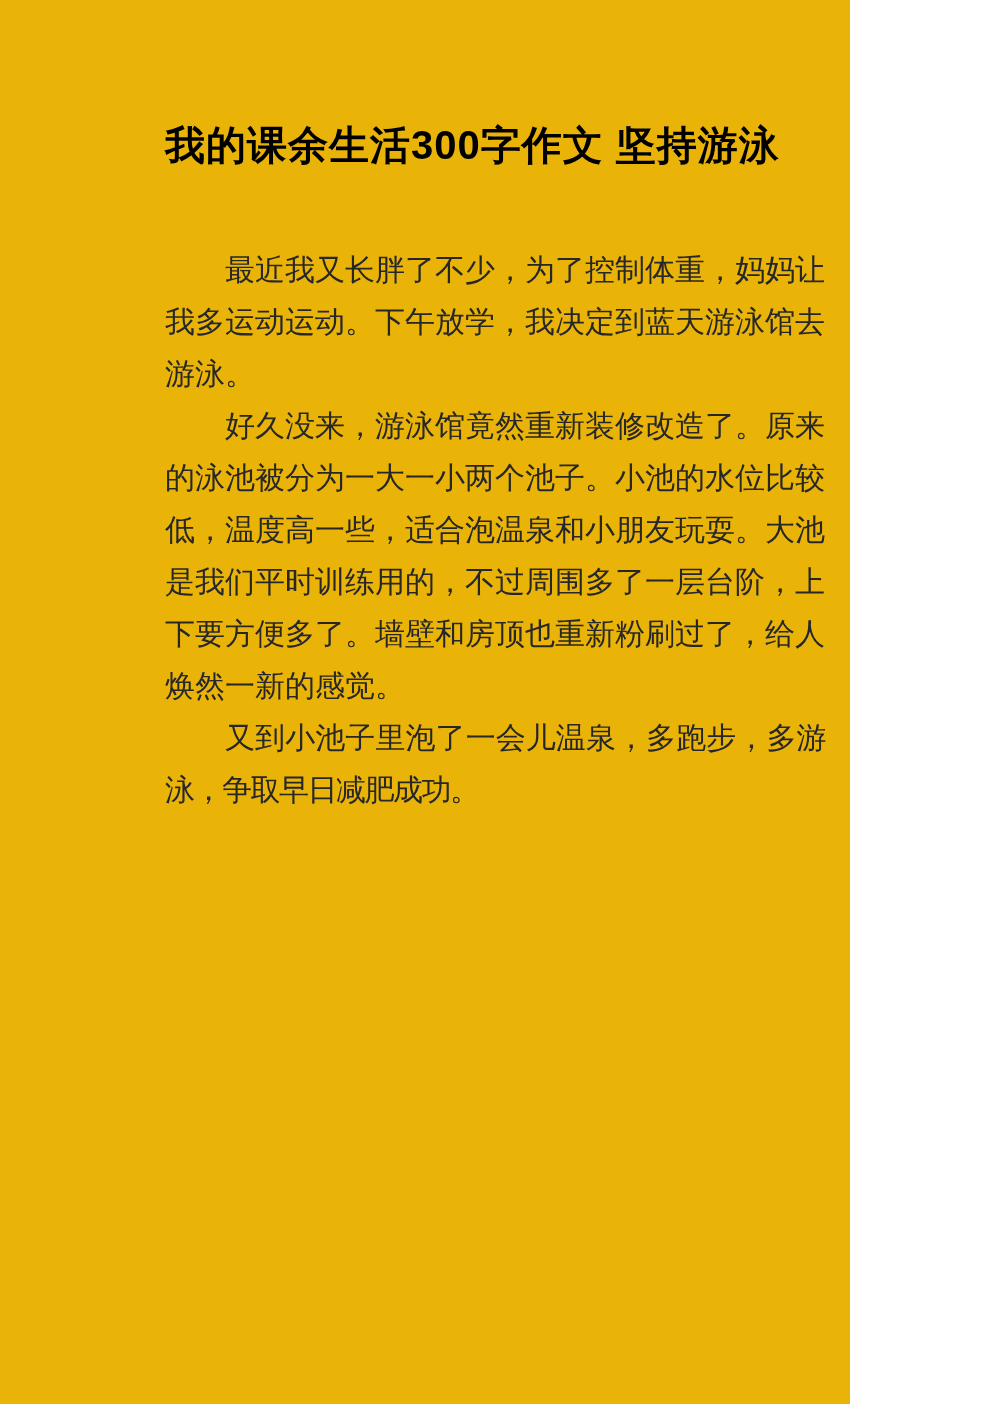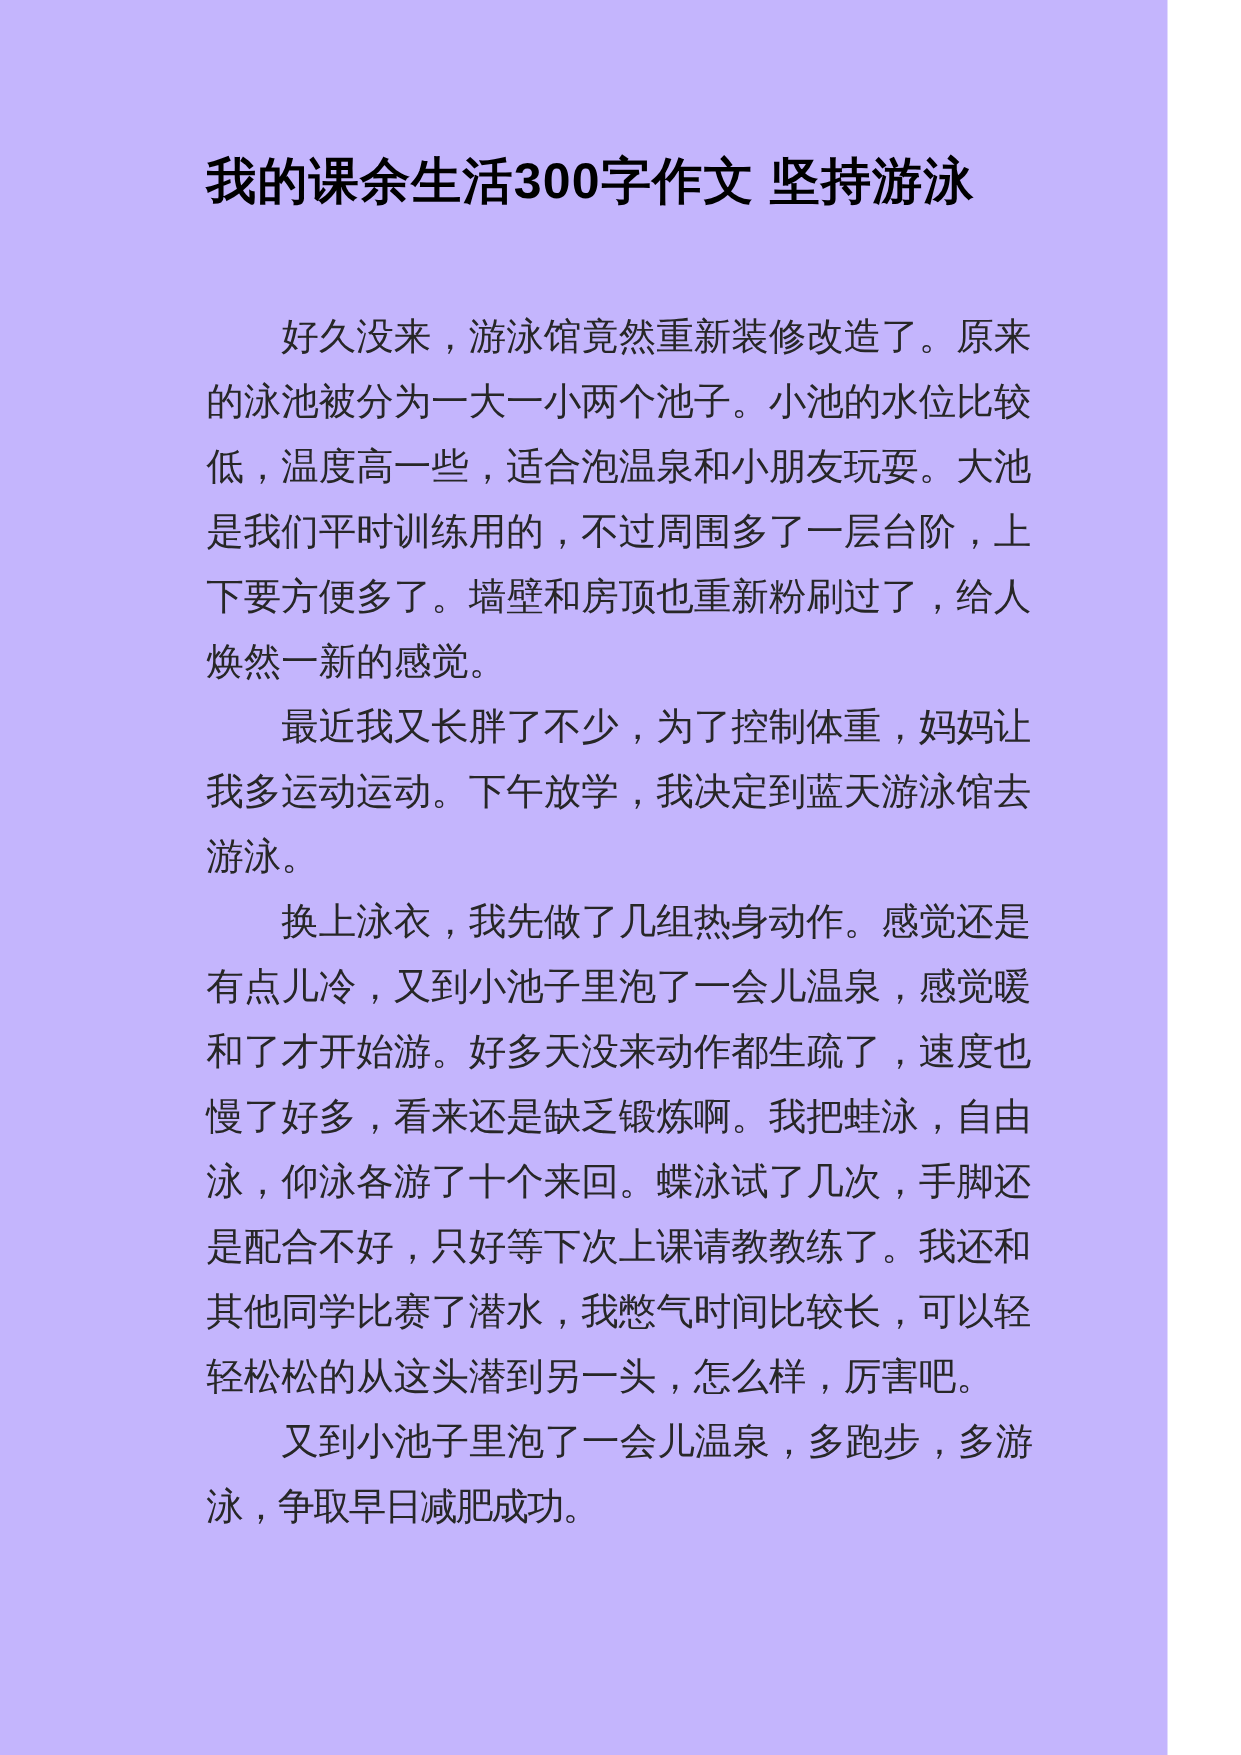--- a/index.html
+++ b/index.html
@@ -2,23 +2,23 @@
 <html lang="zh"><head>
 <meta charset="utf-8">
 <style>
   html, body {
     margin: 0;
     padding: 0;
     background: #ffffff;
   }
   .page {
     position: relative;
-    width: 934px;
+    width: 850px;
     height: 1404px;
-    background: #c4b5fd;
+    background: #eab308;
     overflow: hidden;
     box-sizing: border-box;
     padding: 117px 168px 0 165px;
   }
   .doc-title {
     margin: 0 0 71px 0;
     font-family: "Liberation Sans", "DejaVu Sans", sans-serif;
     font-weight: bold;
     font-size: 40px;
     line-height: 56px;
@@ -43,20 +43,19 @@
   .para.compress {
     letter-spacing: -1.5px;
   }
 </style>
 </head>
 <body>
 
 <div class="page">
   <h1 class="doc-title">我的课余生活300字作文 坚持游泳</h1>
 
+  <p class="para">最近我又长胖了不少，为了控制体重，妈妈让我多运动运动。下午放学，我决定到蓝天游泳馆去游泳。</p>
+
   <p class="para">好久没来，游泳馆竟然重新装修改造了。原来的泳池被分为一大一小两个池子。小池的水位比较低，温度高一些，适合泡温泉和小朋友玩耍。大池是我们平时训练用的，不过周围多了一层台阶，上下要方便多了。墙壁和房顶也重新粉刷过了，给人焕然一新的感觉。</p>
 
-  <p class="para">最近我又长胖了不少，为了控制体重，妈妈让我多运动运动。下午放学，我决定到蓝天游泳馆去游泳。</p>
-
-  <p class="para">换上泳衣，我先做了几组热身动作。感觉还是有点儿冷，又到小池子里泡了一会儿温泉，感觉暖和了才开始游。好多天没来动作都生疏了，速度也慢了好多，看来还是缺乏锻炼啊。我把蛙泳，自由泳，仰泳各游了十个来回。蝶泳试了几次，手脚还是配合不好，只好等下次上课请教教练了。我还和其他同学比赛了潜水，我憋气时间比较长，可以轻轻松松的从这头潜到另一头，怎么样，厉害吧。</p>
 
   <p class="para compress">又到小池子里泡了一会儿温泉，多跑步，多游泳，争取早日减肥成功。</p>
 </div>
 
 </body></html>

